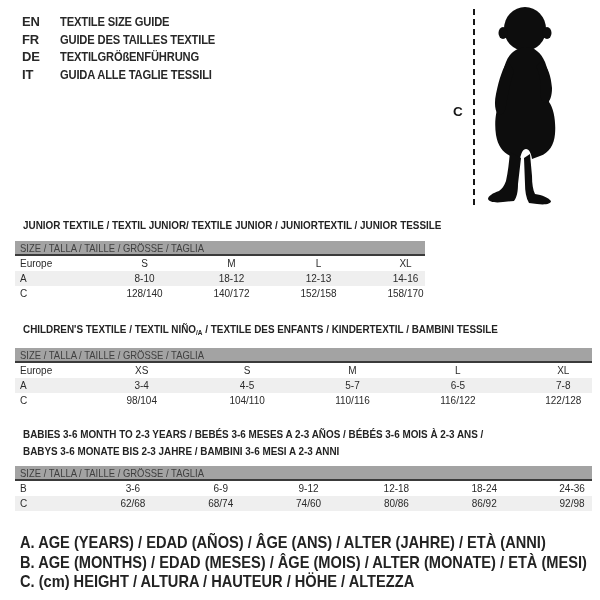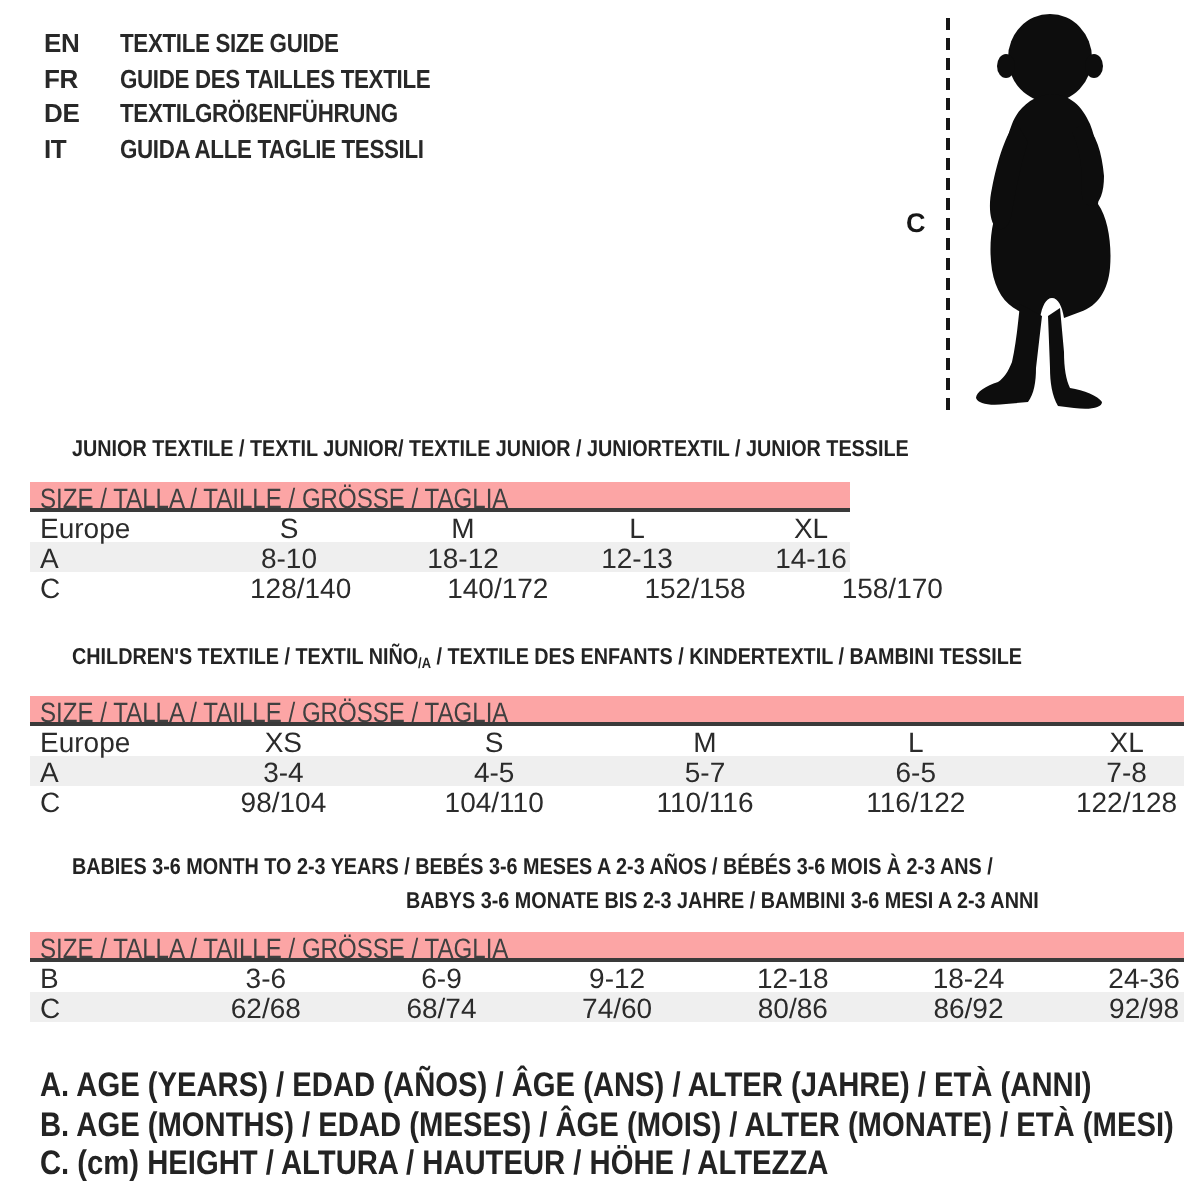--- a/index.html
+++ b/index.html
@@ -10,33 +10,33 @@
   .cond{display:inline-block;transform:scaleX(.86);transform-origin:0 50%;white-space:nowrap;}
   
   .lang{position:absolute;left:22px;top:13px;}
   .lang-row{display:flex;height:17.5px;align-items:center;font-weight:bold;font-size:13px;letter-spacing:-.2px;}
   .lang-code{width:38px;flex:0 0 38px;}
   
   .dash-line{position:absolute;left:473px;top:9px;height:196px;width:0;border-left:2.5px dashed #161616;}
   .c-label{position:absolute;left:453px;top:104px;font-weight:bold;font-size:13.5px;color:#161616;}
   .baby{position:absolute;left:483px;top:6px;}
   
-  .tbl-title{position:absolute;left:36px;font-weight:bold;font-size:11.5px;color:#232323;line-height:16.5px;text-align:right;}
+  .tbl-title{position:absolute;left:23px;font-weight:bold;font-size:11.5px;color:#232323;line-height:16.5px;}
   #t1-title{top:217px;}
   #t2-title{top:321px;}
   #t3-title{top:426px;}
   .subsc{font-size:7.5px;vertical-align:-2px;font-weight:bold;}
   
   .size-table{position:absolute;left:15px;}
   #t1{top:241px;width:410px;}
   #t2{top:348px;width:577px;}
   #t3{top:466px;width:577px;}
-  .size-bar{height:13px;background:#fca5a5;border-bottom:2px solid #3a3a3a;
-    display:flex;align-items:flex-start;padding-left:5px;font-size:14px;color:#404040;}
-  .trow{display:grid;height:15px;align-items:center;font-size:14px;color:#2b2b2b;gap:48px;}
+  .size-bar{height:13px;background:#a3a3a3;border-bottom:2px solid #3a3a3a;
+    display:flex;align-items:flex-end;padding-left:5px;font-size:11px;color:#404040;}
+  .trow{display:grid;height:15px;align-items:center;font-size:10px;color:#2b2b2b;gap:48px;}
   .t1cols{grid-template-columns:62px repeat(4,1fr);}
   .t2cols{grid-template-columns:50px repeat(5,1fr);}
   .t3cols{grid-template-columns:50px repeat(6,1fr);}
   .trow .lbl{padding-left:5px;text-align:left;}
   .trow .val{text-align:center;}
   .shaded{background:#efefef;}
   
   .footnotes{position:absolute;left:20px;top:533px;font-weight:bold;font-size:17px;line-height:19.5px;color:#232323;}
 </style>
 </head>

